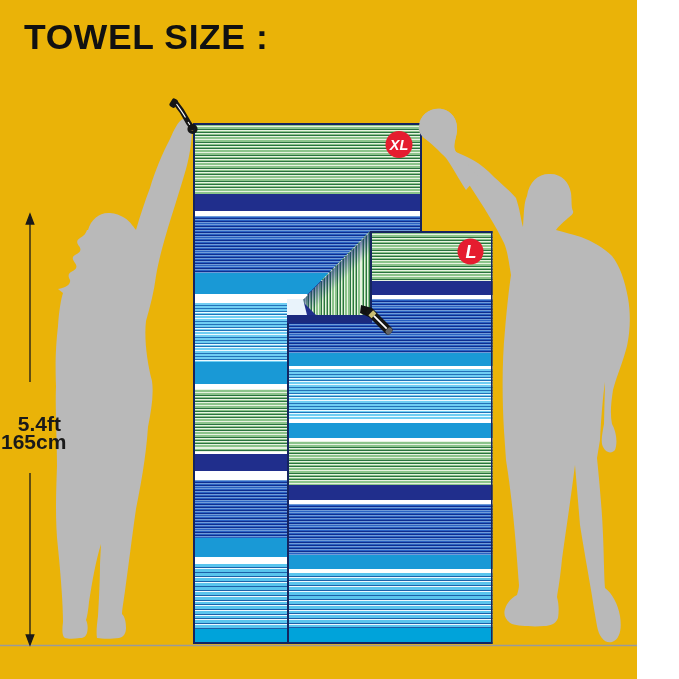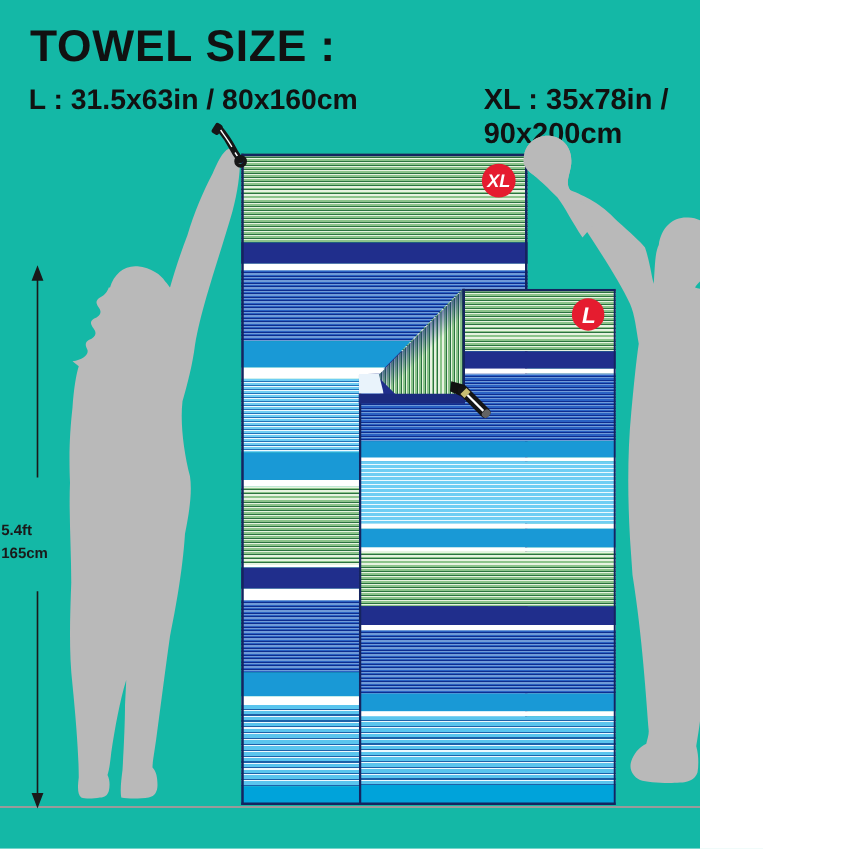--- a/index.html
+++ b/index.html
@@ -1,37 +1,35 @@
 <!DOCTYPE html>
 <html><head>
 <meta charset="utf-8">
 <style>
   html,body{margin:0;padding:0;background:#fff;}
-  #stage{position:relative;width:560px;height:679px;background:#14b8a6;overflow:hidden;
+  #stage{position:relative;width:637px;height:679px;background:#eab308;overflow:hidden;
          font-family:"Liberation Sans", sans-serif;}
   .abs{position:absolute;}
   .gstripe{background:repeating-linear-gradient(180deg,#e7f3e1 0px,#e7f3e1 1.0px,#8cc48b 1.0px,#8cc48b 2.5px,#2b7240 2.5px,#2b7240 3.25px);}
   .bstripe{background:repeating-linear-gradient(180deg,#6f9bd8 0px,#6f9bd8 0.95px,#2a62c4 0.95px,#2a62c4 2.0px,#0f2d8f 2.0px,#0f2d8f 2.8px);}
   .sstripe{background:repeating-linear-gradient(180deg,#6fcef3 0px,#6fcef3 1.85px,#2373b8 1.85px,#2373b8 2.6px,#ecfaff 2.6px,#ecfaff 3.2px);}
   .sstripe2{background:repeating-linear-gradient(180deg,#5ac5ee 0px,#5ac5ee 2.8px,#1d61a8 2.8px,#1d61a8 3.8px,#eef9ff 3.8px,#eef9ff 4.7px);}
   .navy{background:#202e8c;}
   .white{background:#ffffff;}
   .sky{background:#1999d6;}
   .cyan{background:#00a3da;}
   .sec{position:absolute;left:0;right:0;}
 </style>
 </head>
 <body>
 <div id="stage">
 
   <div class="abs" style="left:24px;top:17px;font-size:35.5px;font-weight:bold;color:#111;letter-spacing:0.6px;">TOWEL SIZE :</div>
 
-  <div class="abs" style="left:23px;top:66px;font-size:22.7px;font-weight:bold;color:#111;">L : 31.5x63in / 80x160cm</div>
-
-  <div class="abs" style="left:387px;top:66px;font-size:23.2px;font-weight:bold;color:#111;">XL : 35x78in / 90x200cm</div>
+
 
   <svg class="abs" style="left:0;top:0;" width="679" height="679" viewBox="0 0 679 679">
 
     <line x1="0" y1="645.5" x2="679" y2="645.5" stroke="#9a9a9a" stroke-width="1.6"></line>
 
     <g stroke="#1a1a1a" stroke-width="1.3" fill="#1a1a1a">
       <line x1="30" y1="221" x2="30" y2="382"></line>
       <line x1="30" y1="473" x2="30" y2="638"></line>
       <path d="M30,214 L26.2,224 L33.8,224 Z"></path>
       <path d="M30,645 L26.2,635 L33.8,635 Z"></path>
@@ -285,16 +283,16 @@
       <circle cx="399" cy="144.5" r="13.5" fill="#e51c2f"></circle>
       <text x="399" y="149.5" font-family="Liberation Sans, sans-serif" font-size="14.5" font-weight="bold" font-style="italic" fill="#ffffff" text-anchor="middle">XL</text>
     </g>
 
     <g>
       <circle cx="470.5" cy="251.5" r="13" fill="#e51c2f"></circle>
       <text x="471" y="258" font-family="Liberation Sans, sans-serif" font-size="18" font-weight="bold" font-style="italic" fill="#ffffff" text-anchor="middle">L</text>
     </g>
   </svg>
 
-  <div class="abs" style="left:1px;top:415px;width:60px;text-align:left;font-size:12px;font-weight:bold;color:#1a1a1a;line-height:18px;">5.4ft<br>165cm</div>
+  <div class="abs" style="left:1px;top:415px;width:60px;text-align:right;font-size:21px;font-weight:bold;color:#1a1a1a;line-height:18px;">5.4ft<br>165cm</div>
 
 
 </div>
 
 </body></html>

